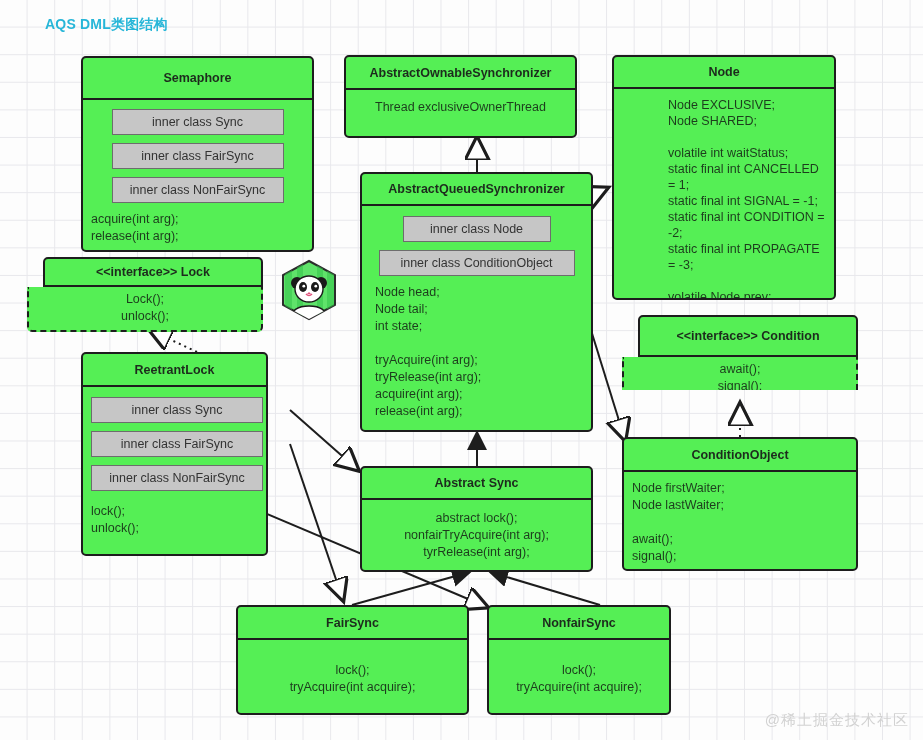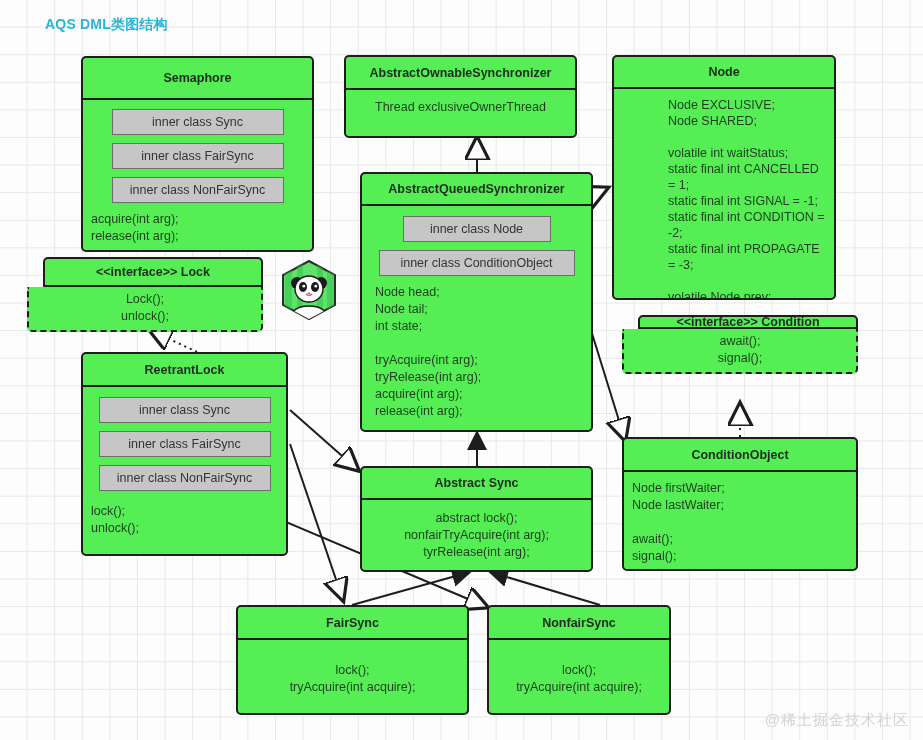--- a/index.html
+++ b/index.html
@@ -205,21 +205,21 @@
         <ellipse cx="38" cy="29" rx="4" ry="5" fill="#1a1a1a"></ellipse>
         <circle cx="26.8" cy="28.2" r="1.4" fill="#ffffff"></circle>
         <circle cx="38.8" cy="28.2" r="1.4" fill="#ffffff"></circle>
         <path d="M29,36 q3,3 6,0" stroke="#e0507a" stroke-width="1.6" fill="none"></path>
         <path d="M32,34 l-2,2 l4,0 z" fill="#e0507a"></path>
         <path d="M13,64 q0,-16 19,-16 q19,0 19,16 z" fill="#ffffff" stroke="#1a1a1a" stroke-width="1.6"></path>
       </g>
     </svg>
   </div>
 
-  <div class="uml" style="left:81px; top:352px; width:207px; height:204px;">
+  <div class="uml" style="left:81px; top:352px; width:187px; height:204px;">
     <div class="head" style="height:33px;">ReetrantLock</div>
     <div class="body" style="padding-top:10px;">
       <div class="inner-class" style="width:172px;">inner class Sync</div>
       <div class="inner-class" style="width:172px;">inner class FairSync</div>
       <div class="inner-class" style="width:172px;">inner class NonFairSync</div>
       <div class="attrs" style="margin-top:12px;">lock();
 unlock();</div>
     </div>
   </div>
 
@@ -259,21 +259,21 @@
 static final int PROPAGATE = -3;
 
 volatile Node prev;
 volatile Node next;
 volatile Thread thread;
 Node nextWaiter;</div>
     </div>
   </div>
 
   <div class="uml iface" style="left:622px; top:315px; width:236px; height:75px;">
-    <div class="head" style="height:14px;">&lt;&lt;interface&gt;&gt; Condition</div>
+    <div class="head" style="height:42px;">&lt;&lt;interface&gt;&gt; Condition</div>
     <div class="body center" style="height:45px; padding-top:4px;">
       <div class="attrs">await();
 signal();</div>
     </div>
   </div>
 
   <div class="uml" style="left:622px; top:437px; width:236px; height:134px;">
     <div class="head" style="height:33px;">ConditionObject</div>
     <div class="body" style="padding-top:8px; ">
       <div class="attrs">Node firstWaiter;

